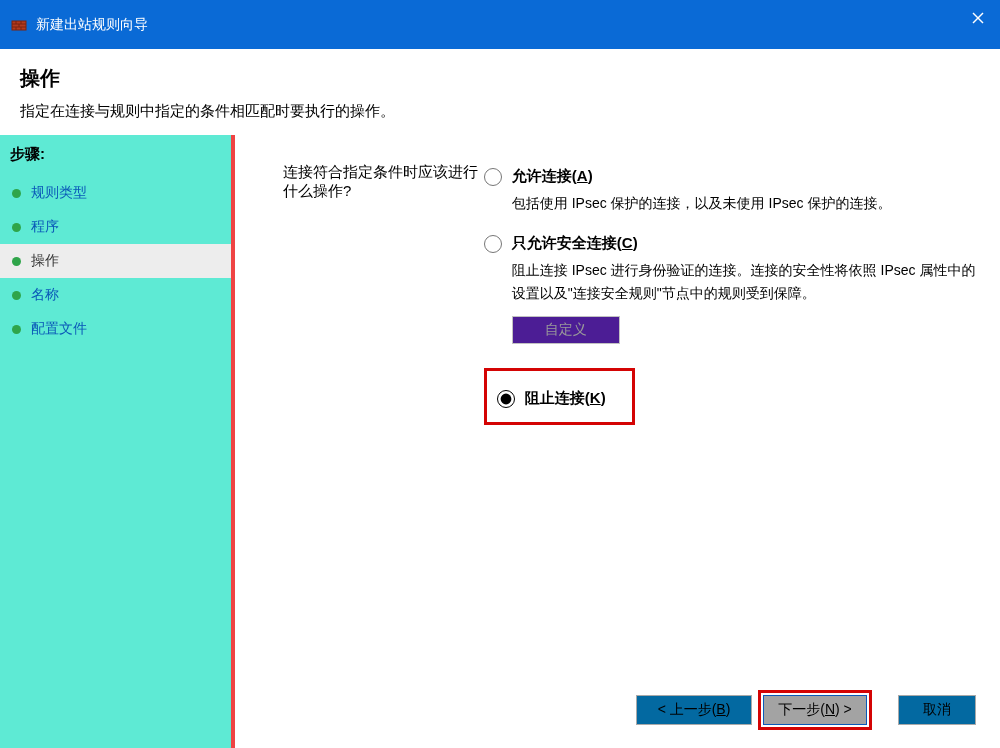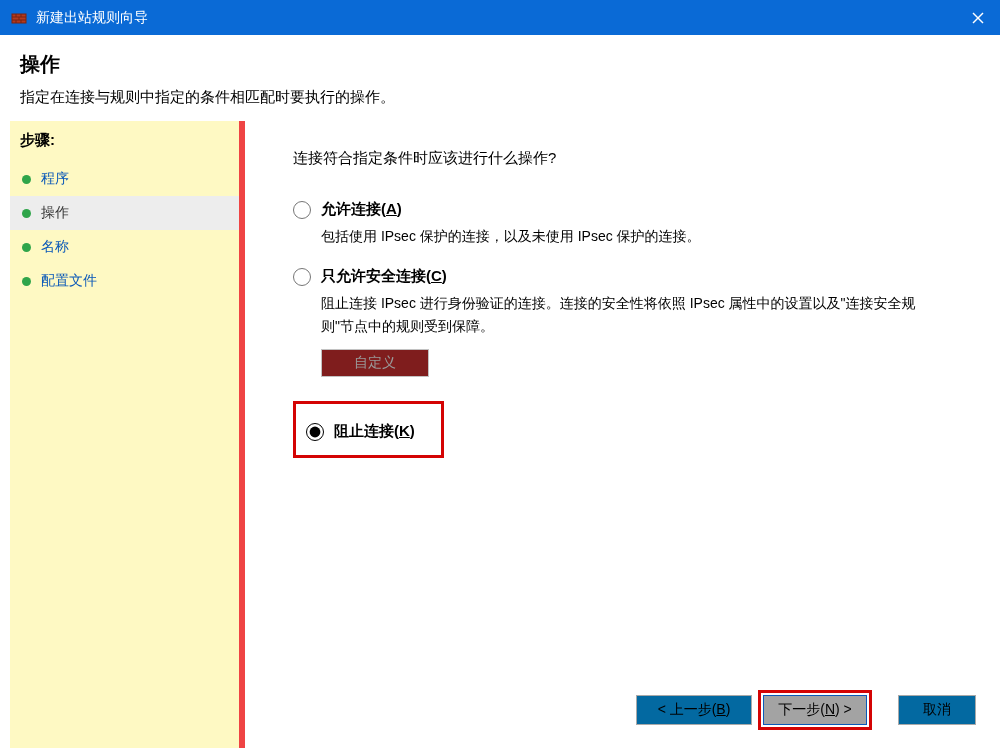--- a/index.html
+++ b/index.html
@@ -7,21 +7,21 @@
     margin: 0; padding: 0;
     width: 1000px; height: 748px;
     background: #f0f0f0;
     font-family: "Microsoft YaHei", "Segoe UI", Tahoma, sans-serif;
     font-size: 14px;
     color: #000;
   }
   .window { width:1000px; height:748px; background:#fff; display:flex; flex-direction:column; }
   .titlebar {
     background:#0a6ad6;
-    height:35px;
+    height:49px;
     display:flex; align-items:center;
     color:#fff;
     padding:0 0 0 10px;
     position:relative;
     flex-shrink:0;
   }
   .titlebar .icon-wrap {
     width:18px; height:18px; margin-right:8px;
     display:flex; align-items:center; justify-content:center;
   }
@@ -45,24 +45,23 @@
   }
   .header-area .subtitle {
     margin-top:10px; font-size:15px;
   }
   .body-area {
     flex:1; display:flex;
     min-height:0;
   }
   .sidebar {
     width:235px; flex-shrink:0;
-    border-right:6px solid #ef4444;
+    border-right:4px solid #ef4444;
     padding-top:6px;
-    background:#fef9c3;
-    margin-left:10px;
+    background:#5eead4;
   }
   .steps-label {
     font-size:15px; font-weight:bold;
     padding:4px 10px;
   }
   .steps-list { list-style:none; margin:8px 0 0 0; padding:0; }
   .steps-list li {
     display:flex; align-items:center;
     padding:8px 12px;
     font-size:14px;
@@ -74,21 +73,21 @@
   .steps-list li .bullet {
     width:9px; height:9px; border-radius:50%;
     background:#2fa54a;
     margin-right:10px;
     flex-shrink:0;
   }
   .steps-list li .step-label { color:#0a58b8; }
   .steps-list li.active .step-label { color:#333; }
   .main-panel {
     flex:1;
-    display:flex; flex-direction:column;
+    display:flex; flex-direction:row;
     padding:28px 22px 10px 48px;
     position:relative;
   }
   .question { font-size:15px; margin-bottom:28px; }
   .options-area { }
   .option-row {
     display:flex; align-items:center;
     font-size:15px; font-weight:bold;
     margin-top:4px;
   }
@@ -99,21 +98,21 @@
   }
   .option-desc {
     font-size:14px; font-weight:normal;
     margin:6px 0 0 28px; line-height:1.6;
     max-width:620px;
   }
   .option-block { margin-bottom:20px; }
   .customize-btn-wrap { margin-left:28px; margin-top:12px; margin-bottom:10px;}
   .customize-btn {
     width:108px; height:28px;
-    background:#7f1d1d;
+    background:#4c1d95;
     border:1px solid #c2c2c2;
     color:#9a9a9a;
     font-size:14px;
     cursor:default;
   }
   .option-block.highlighted {
     border:3px solid #d40404;
     padding:14px 26px 14px 10px;
     display:inline-block;
     margin-top:4px;
@@ -179,20 +178,24 @@
     <div class="subtitle">指定在连接与规则中指定的条件相匹配时要执行的操作。</div>
   </div>
 
   <div class="body-area">
 
     <div class="sidebar">
       <div class="steps-label">步骤:</div>
       <ul class="steps-list">
         <li>
           <span class="bullet"></span>
+          <span class="step-label">规则类型</span>
+        </li>
+        <li>
+          <span class="bullet"></span>
           <span class="step-label">程序</span>
         </li>
         <li class="active">
           <span class="bullet"></span>
           <span class="step-label">操作</span>
         </li>
         <li>
           <span class="bullet"></span>
           <span class="step-label">名称</span>
         </li>

